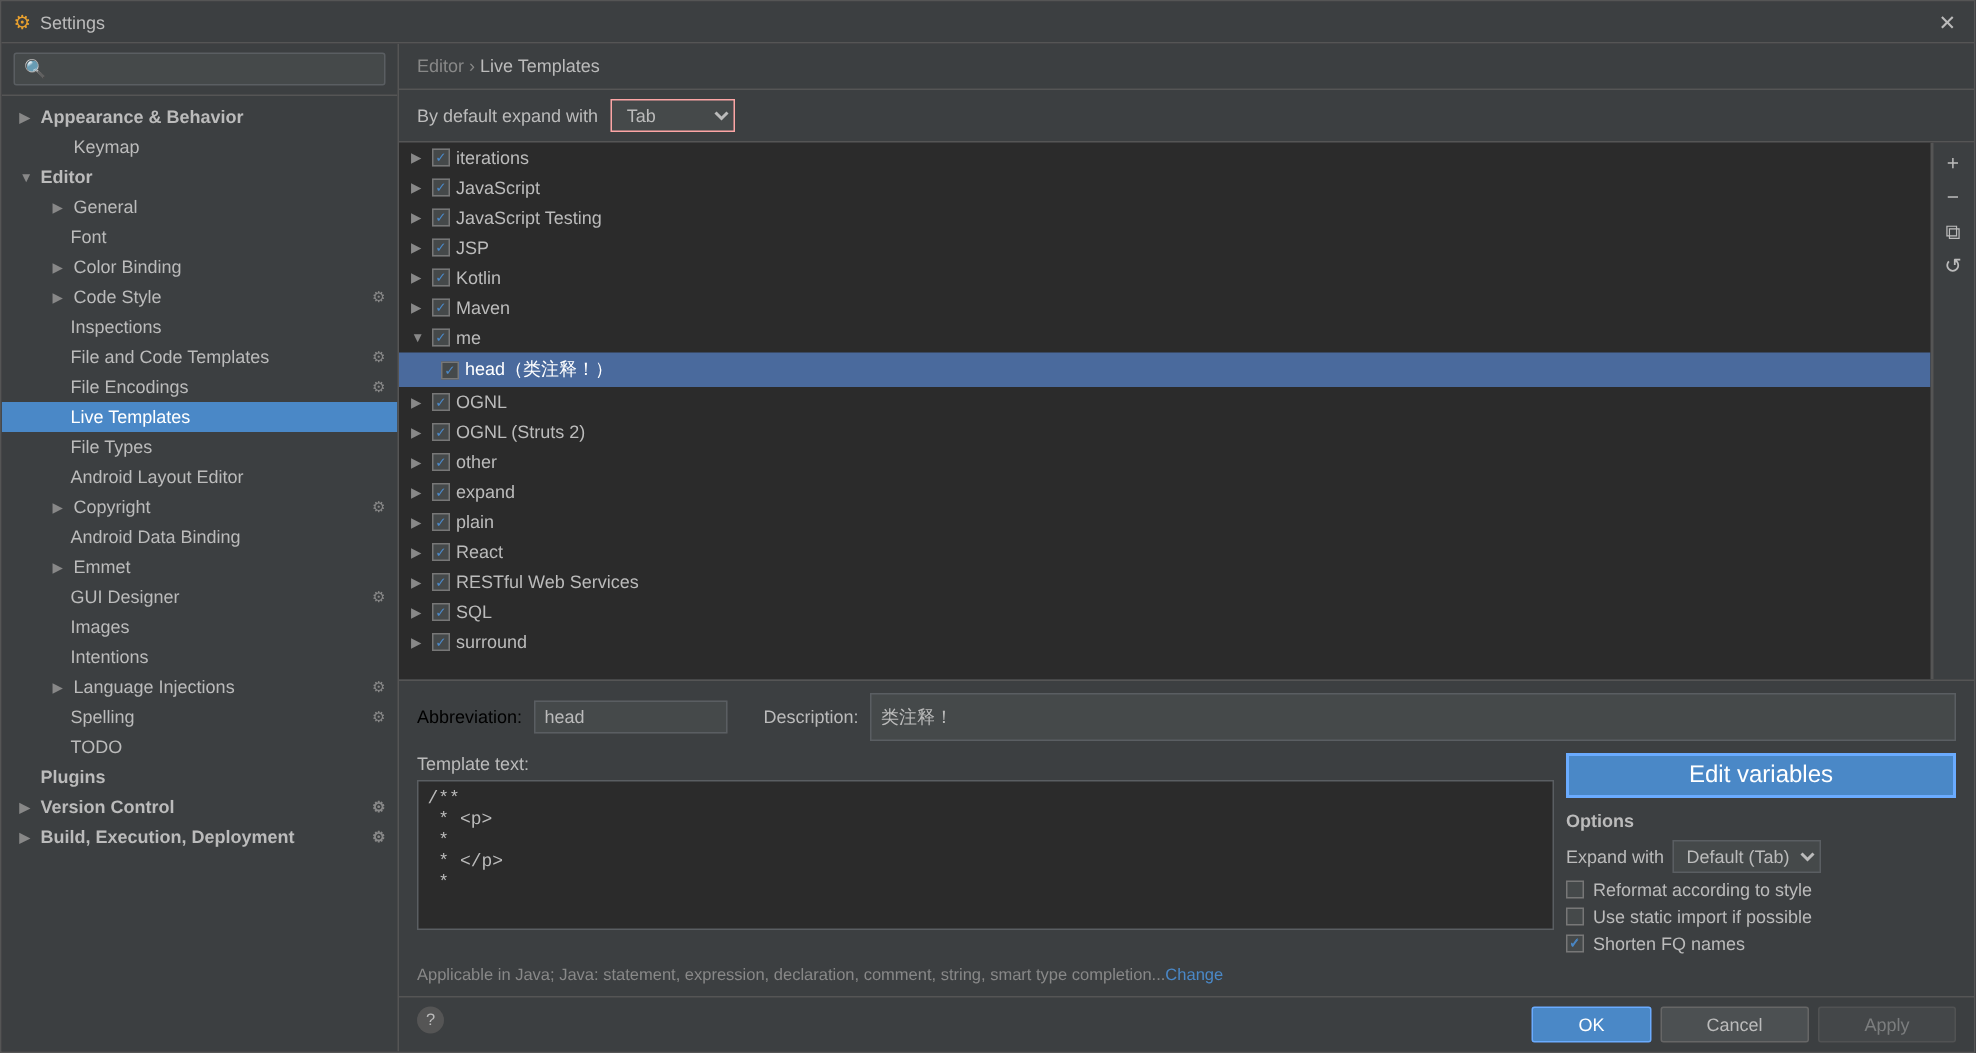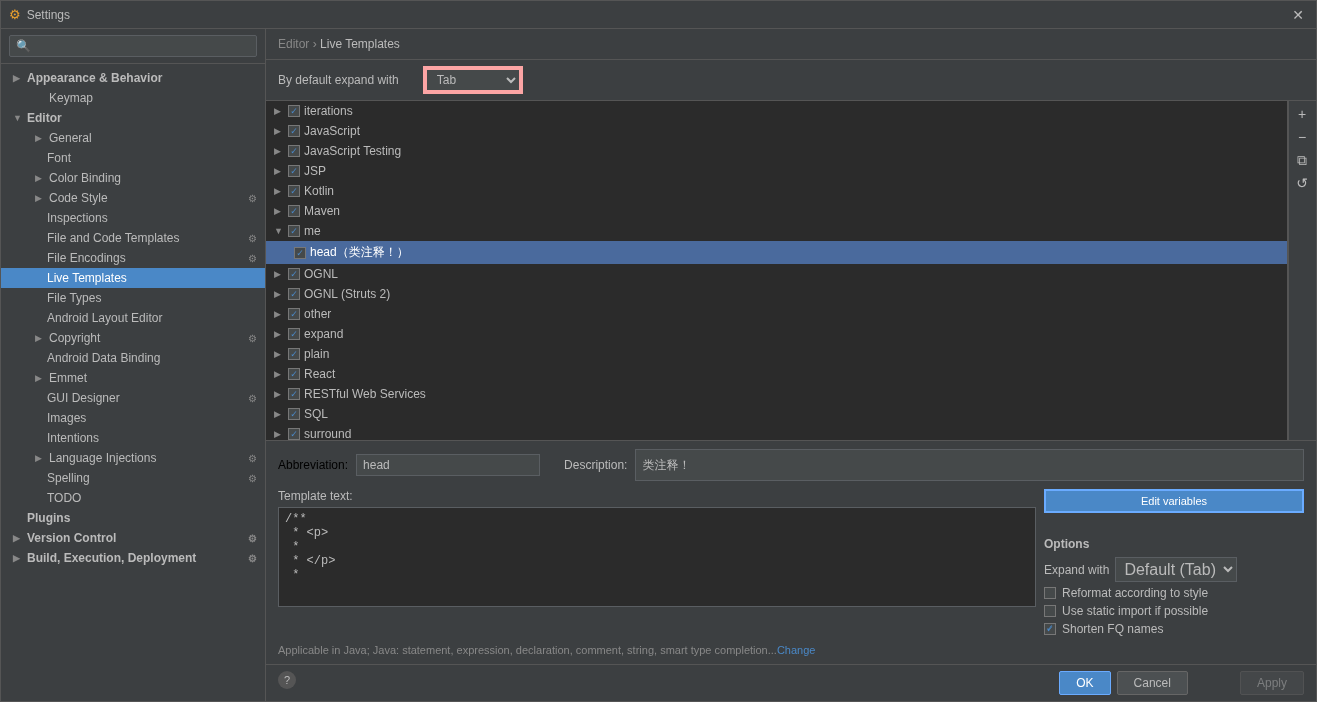--- a/index.html
+++ b/index.html
@@ -129,28 +129,27 @@
       padding: 6px 12px;
       display: flex;
       align-items: center;
       gap: 8px;
       flex-shrink: 0;
       border-bottom: 1px solid #555;
     }
     .top-controls label { color: #bbb; font-size: 12px; }
     .top-controls select {
       background: #45494a;
-      border: 4px solid #fca5a5;
-      color: #bbb;
-      padding: 2px 31px 2px 6px;
+      border: 1px solid #fca5a5;
+      color: #bbb;
+      padding: 2px 20px 2px 6px;
       font-size: 12px;
       outline: none;
       cursor: pointer;
       appearance: auto;
-      margin-left: 16px;
     }
     .split-area {
       display: flex;
       flex: 1;
       overflow: hidden;
     }
     
     .template-list {
       flex: 1;
       overflow-y: auto;
@@ -226,24 +225,24 @@
       font-size: 12px;
       padding: 4px 6px;
       resize: none;
       outline: none;
     }
     .edit-vars-btn {
       background: #4a88c7;
       border: 2px solid #6aabff;
       color: #fff;
       padding: 4px 12px;
-      font-size: 11px;
+      font-size: 16px;
       cursor: pointer;
       width: 100%;
-      margin-bottom: 24px;
+      margin-bottom: 8px;
     }
     .options-title { color: #bbb; font-size: 12px; margin-bottom: 6px; font-weight: bold; }
     .option-row {
       display: flex;
       align-items: center;
       gap: 6px;
       margin-bottom: 4px;
     }
     .option-row label { color: #bbb; font-size: 12px; }
     .option-row select {
@@ -286,34 +285,33 @@
       padding: 6px 12px;
       display: flex;
       justify-content: flex-end;
       gap: 6px;
       flex-shrink: 0;
     }
     .footer-btn {
       background: #4c5052;
       border: 1px solid #666;
       color: #bbb;
-      padding: 4px 16px;
+      padding: 4px 30px;
       font-size: 12px;
       cursor: pointer;
       border-radius: 2px;
     }
     .footer-btn.primary {
       background: #4a88c7;
       border-color: #6aabff;
       color: #fff;
     }
     .footer-btn.disabled {
       opacity: 0.5;
       cursor: default;
-      margin-left: 46px;
     }
     .help-icon {
       width: 18px;
       height: 18px;
       border-radius: 50%;
       background: #555;
       color: #bbb;
       font-size: 11px;
       display: flex;
       align-items: center;
@@ -573,40 +571,40 @@
           <button class="toolbar-btn" title="Remove">−</button>
           <button class="toolbar-btn" title="Copy">⧉</button>
           <button class="toolbar-btn" title="Revert">↺</button>
         </div>
       </div>
 
       <div class="bottom-section">
 
         <div class="abbrev-desc-row" style="margin-bottom:8px;">
           <label>Abbreviation:</label>
-          <input type="text" value="head" style="width: 184px; background: rgb(69, 73, 74); border: 1px solid rgb(90, 94, 98); color: rgb(187, 187, 187); padding: 3px 6px; font-size: 12px; outline: none;">
+          <input type="text" value="head" style="width: 129px; background: rgb(69, 73, 74); border: 1px solid rgb(90, 94, 98); color: rgb(187, 187, 187); padding: 3px 6px; font-size: 12px; outline: none;">
           <label style="color:#bbb;margin-left:16px;">Description:</label>
           <input type="text" value="类注释！" style="flex: 1 1 0%; background: rgb(69, 73, 74); border: 1px solid rgb(90, 94, 98); color: rgb(187, 187, 187); padding: 8px 6px; font-size: 12px; outline: none;">
         </div>
 
         <div style="display:flex;gap:8px;">
           <div style="flex:1;">
             <div class="template-label">Template text:</div>
             <textarea class="template-textarea" spellcheck="false" style="">/**
  * &lt;p&gt;
  *
  * &lt;/p&gt;
  *</textarea>
           </div>
           <div style="width:260px;flex-shrink:0;">
             <button class="edit-vars-btn">Edit variables</button>
             <div class="options-title">Options</div>
             <div class="option-row">
               <label style="color:#bbb;font-size:12px;">Expand with</label>
-              <select style="background:#45494a;border:1px solid #5a5e62;color:#bbb;padding:2px 4px;font-size:16px;outline:none;">
+              <select style="background:#45494a;border:1px solid #5a5e62;color:#bbb;padding:2px 4px;font-size:12px;outline:none;">
                 <option>Default (Tab)</option>
                 <option>Tab</option>
                 <option>Space</option>
                 <option>Enter</option>
               </select>
             </div>
             <div class="option-row">
               <div class="option-checkbox" style="position:relative;width:12px;height:12px;border:1px solid #777;background:#45494a;flex-shrink:0;"></div>
               <label>Reformat according to style</label>
             </div>

